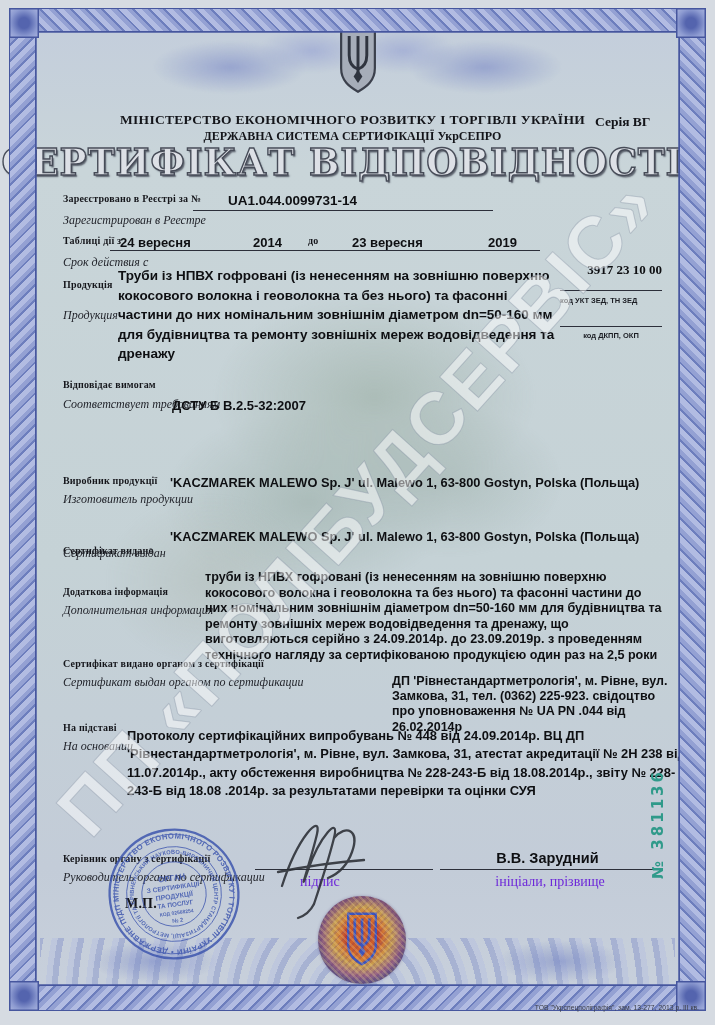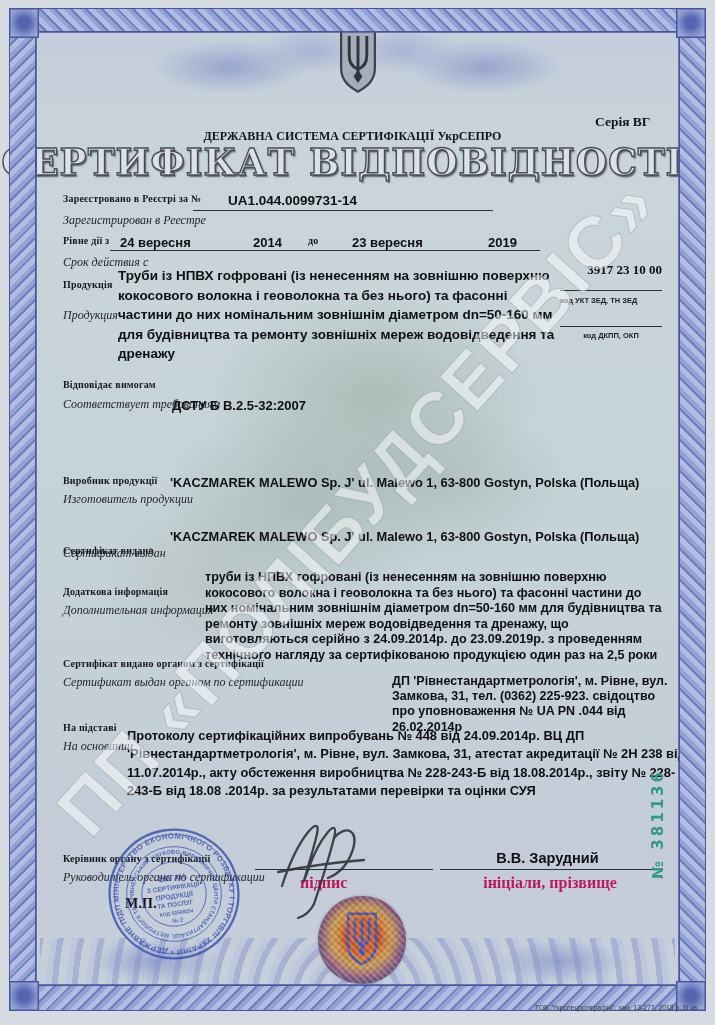--- a/index.html
+++ b/index.html
@@ -72,21 +72,21 @@
        transform:translate(-50%,-50%) rotate(-48deg);
        font-family:"Liberation Sans",sans-serif;font-weight:bold;font-size:74px;letter-spacing:2px;
        color:rgba(255,255,255,.5);-webkit-text-stroke:1px rgba(125,140,158,.38);pointer-events:none;}
   .serial{position:absolute;left:598px;top:815px;width:120px;z-index:4;text-align:center;
        transform:rotate(-90deg);font-family:"DejaVu Sans",sans-serif;font-weight:bold;
        font-size:15px;letter-spacing:3px;color:#2f9a8a;}
   .verify{position:absolute;left:487px;top:897px;width:195px;z-index:3;
        font-size:10.5px;line-height:14px;color:#191a20;}
   .imprint{position:absolute;right:16px;top:1004px;z-index:8;
        font-family:"Liberation Sans",sans-serif;font-size:6.8px;color:#3a3d46;}
-  .sigline-cap{position:absolute;z-index:3;font-weight:bold;font-size:16px;color:#be185d;}
+  .sigline-cap{position:absolute;z-index:3;font-weight:normal;font-size:14px;color:#6d28d9;}
   .name{position:absolute;left:440px;top:850px;width:215px;z-index:3;text-align:center;
        font-family:"Liberation Sans",sans-serif;font-weight:bold;font-size:14.5px;color:#0e0f12;}
   .emblem{position:absolute;left:336px;top:26px;z-index:3;}
   .stamp{position:absolute;left:98px;top:818px;z-index:4;opacity:.82;transform:rotate(-8deg);}
   .hologram{position:absolute;left:318px;top:896px;width:88px;height:88px;border-radius:50%;z-index:4;
        background:radial-gradient(circle at 50% 46%,
          rgba(186,52,36,.95) 0 24%,rgba(210,116,40,.92) 34%,rgba(200,152,62,.88) 46%,
          rgba(150,86,120,.82) 62%,rgba(70,86,150,.78) 78%,rgba(118,58,96,.85) 100%);
        box-shadow:inset 0 0 12px rgba(40,20,60,.55),0 0 3px rgba(80,60,120,.4);}
   .hologram::after{content:"";position:absolute;inset:0;border-radius:50%;
@@ -119,30 +119,31 @@
   <svg class="emblem" width="44" height="70" viewBox="0 0 60 92">
     <path d="M7,4 H53 V56 C53,73 42,81 30,88 C18,81 7,73 7,56 Z" fill="#a6adb9" stroke="#3b404c" stroke-width="3"></path>
     <g stroke="#2f343f" stroke-width="4" fill="none">
       <path d="M30,12 V62"></path>
       <path d="M18,12 V38 C18,50 24,55 30,57"></path>
       <path d="M42,12 V38 C42,50 36,55 30,57"></path>
     </g>
     <path d="M30,58 l6,9 -6,9 -6,-9 z" fill="#2f343f"></path>
   </svg>
 
+  <div class="ministry">МІНІСТЕРСТВО ЕКОНОМІЧНОГО РОЗВИТКУ І ТОРГІВЛІ УКРАЇНИ</div>
   <div class="system">ДЕРЖАВНА СИСТЕМА СЕРТИФІКАЦІЇ УкрСЕПРО</div>
   <div class="series">Серія ВГ</div>
   <div class="cert-title">СЕРТИФІКАТ ВІДПОВІДНОСТІ</div>
 
   <div class="lbl" style="left:63px;top:193px;">Зареєстровано в Реєстрі за №</div>
   <div class="val" style="left:228px;top:191px;font-size:13.5px;">UA1.044.0099731-14</div>
   <div class="fline" style="left:193px;top:196px;width:300px;height:14px;"></div>
   <div class="sub" style="left:63px;top:213px;">Зарегистрирован в Реестре</div>
 
-  <div class="lbl" style="left:63px;top:235px;">Рівне дії з</div>
+  <div class="lbl" style="left:63px;top:235px;">Таблиці дії з</div>
   <div class="val" style="left:120px;top:233px;">24 вересня</div>
   <div class="val" style="left:253px;top:233px;">2014</div>
   <div class="lbl" style="left:308px;top:235px;">до</div>
   <div class="val" style="left:352px;top:233px;">23 вересня</div>
   <div class="val" style="left:488px;top:233px;">2019</div>
   <div class="fline" style="left:110px;top:236px;width:430px;height:14px;"></div>
   <div class="sub" style="left:63px;top:255px;">Срок действия с</div>
 
   <div class="lbl" style="left:63px;top:279px;">Продукція</div>
   <div class="sub" style="left:63px;top:308px;">Продукция</div>

